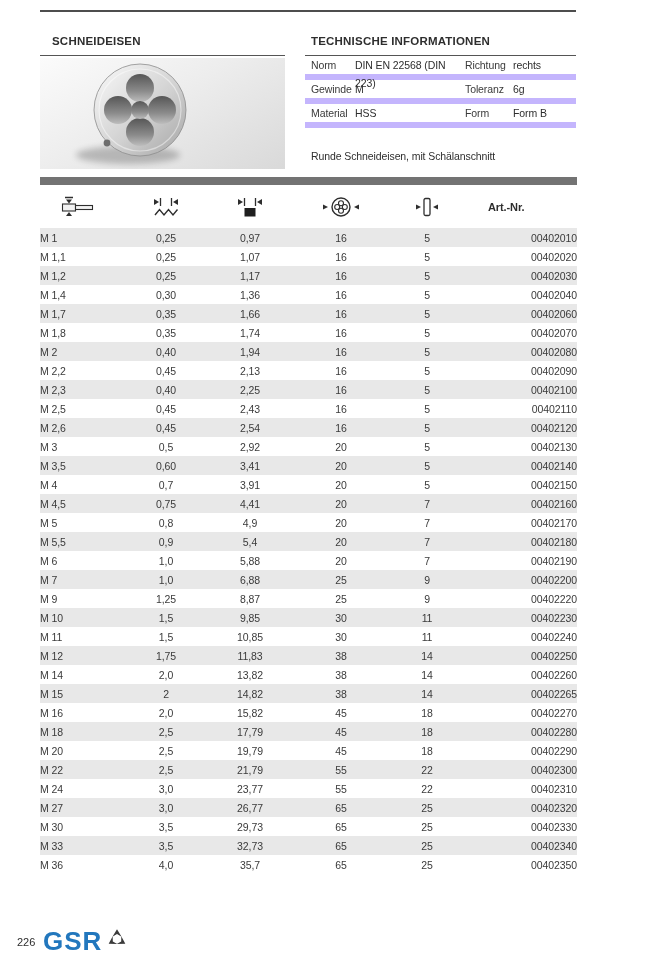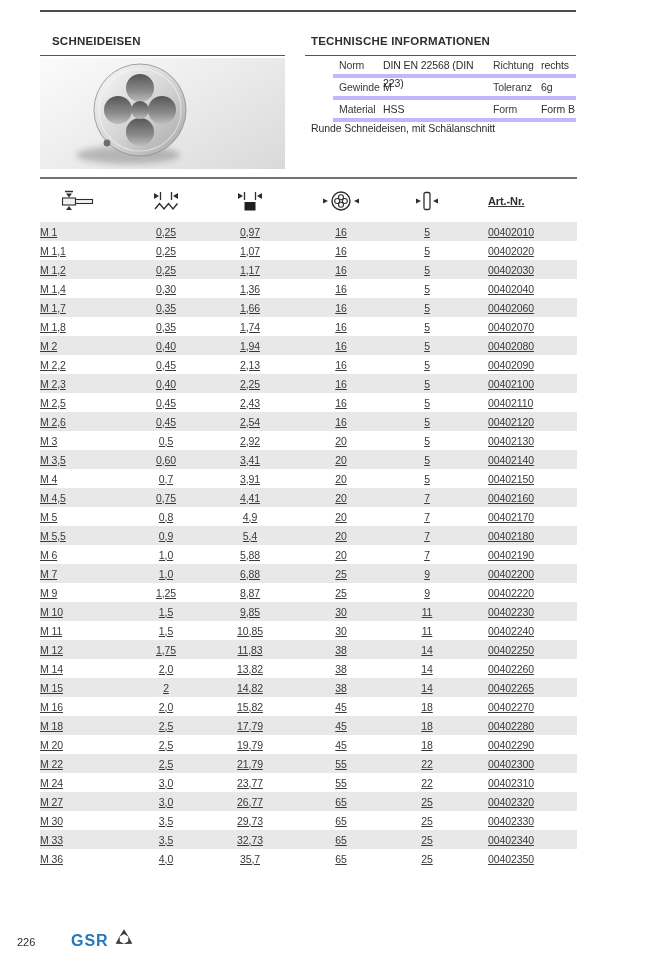--- a/index.html
+++ b/index.html
@@ -11,40 +11,40 @@
   .section-title{font-size:11.5px;font-weight:bold;letter-spacing:.2px;color:#2e2e2e;height:20px;padding-top:5px;}
   .rule-dark{border-top:1.6px solid #555;height:0;}
 
   .col-left{position:absolute;left:40px;top:30px;width:245px;}
   .col-left .section-title{padding-left:12px;}
   .product-image{margin-top:2px;width:245px;height:111px;background:linear-gradient(150deg,#fbfbfb 0%,#ededed 45%,#d9d9d9 100%);}
 
   .col-right{position:absolute;left:305px;top:30px;width:271px;}
   .col-right .section-title{padding-left:6px;}
   .tech-table{width:271px;font-size:10.5px;letter-spacing:-.1px;}
-  .tech-row{display:grid;grid-template-columns:50px 104px 54px 1fr;border-bottom:4px solid #c4b5fd;height:18px;line-height:18px;margin-left:28px;}
+  .tech-row{display:grid;grid-template-columns:50px 104px 54px 1fr;border-bottom:6px solid #c4b5fd;height:18px;line-height:18px;}
   .tech-row .t-label{padding-left:6px;color:#3a3a3a;}
   .tech-row .t-value{color:#2e2e2e;}
-  .tech-note{margin-top:0;padding-left:6px;font-size:10.5px;color:#2e2e2e;letter-spacing:-.1px;}
-
-  table.catalog{position:absolute;left:40px;top:177px;width:537px;border-collapse:collapse;table-layout:fixed;border-top:2px solid #737373;font-size:10.5px;letter-spacing:-.1px;text-decoration:underline;}
+  .tech-note{margin-top:22px;padding-left:6px;font-size:10.5px;color:#2e2e2e;letter-spacing:-.1px;}
+
+  table.catalog{position:absolute;left:40px;top:177px;width:537px;border-collapse:collapse;table-layout:fixed;border-top:8px solid #737373;font-size:10.5px;letter-spacing:-.1px;}
   col.c1{width:75px;}col.c2{width:102px;}col.c3{width:66px;}col.c4{width:116px;}col.c5{width:56px;}col.c6{width:122px;}
   table.catalog thead th{height:43px;vertical-align:middle;text-align:center;font-size:11px;font-weight:bold;color:#2e2e2e;padding:0;}
   table.catalog thead th.artnr{text-align:left;padding-left:33px;}
   table.catalog tbody td{height:19px;padding:0;text-align:center;color:#3a3a3a;vertical-align:middle;}
   table.catalog tbody td:first-child{text-align:left;}
-  table.catalog tbody td:last-child{text-align:left;padding-left:33px;}
+  table.catalog tbody td:last-child{text-align:right;padding-left:33px;}
   table.catalog tbody tr:nth-child(odd) td{background:#e8e8e8;}
 
   .hdr-icon svg{display:block;margin:0 auto;}
 
   .footer{position:absolute;left:0;top:928px;width:649px;height:30px;}
   .page-number{position:absolute;left:17px;top:8px;font-size:11px;color:#2e2e2e;}
   .brand{position:absolute;left:43px;top:0;display:flex;align-items:center;}
-  .brand-text{font-size:16px;font-weight:bold;color:#2277bd;letter-spacing:1px;line-height:24px;margin-left:28px;}
+  .brand-text{font-size:26px;font-weight:bold;color:#2277bd;letter-spacing:1px;line-height:24px;}
   .brand-mark{margin-left:4px;}
 </style>
 </head>
 <body>
 
 <div class="page">
 
   <div class="top-rule"></div>
 
   <div class="col-left">

